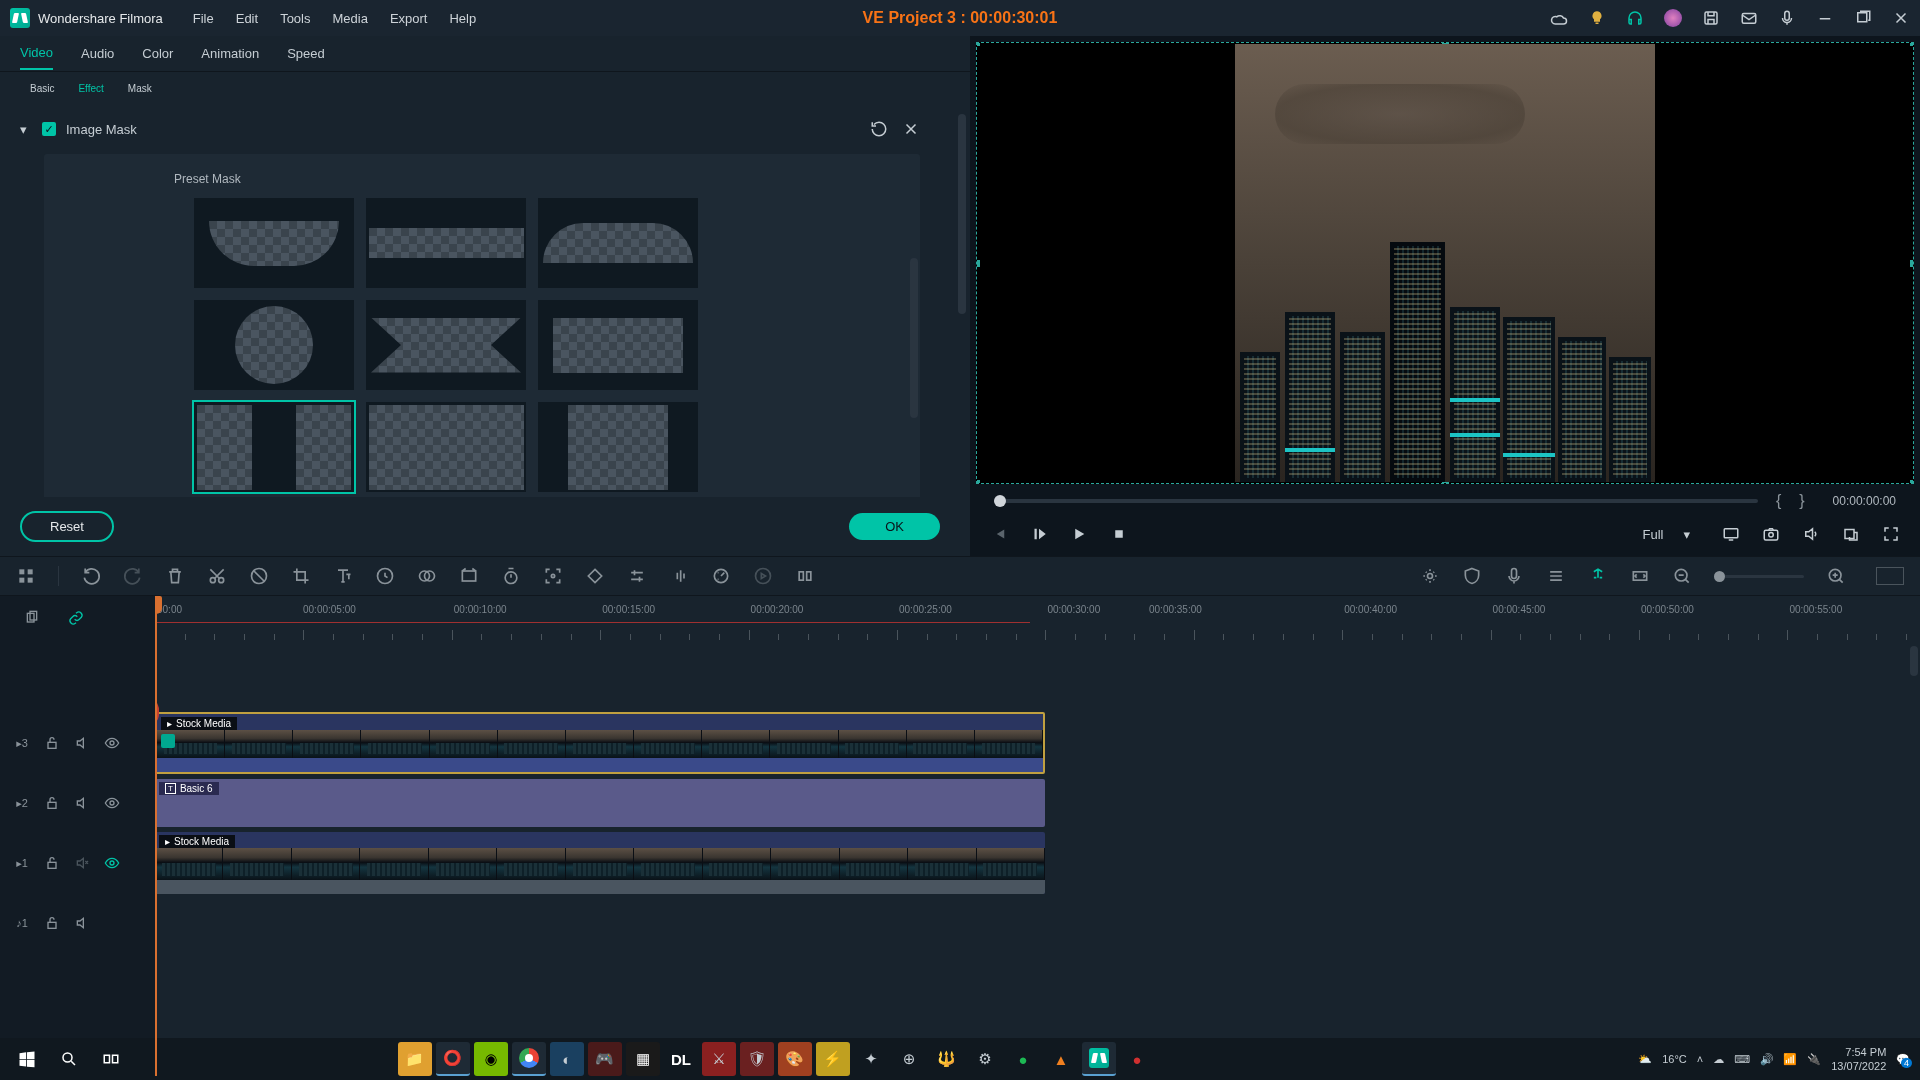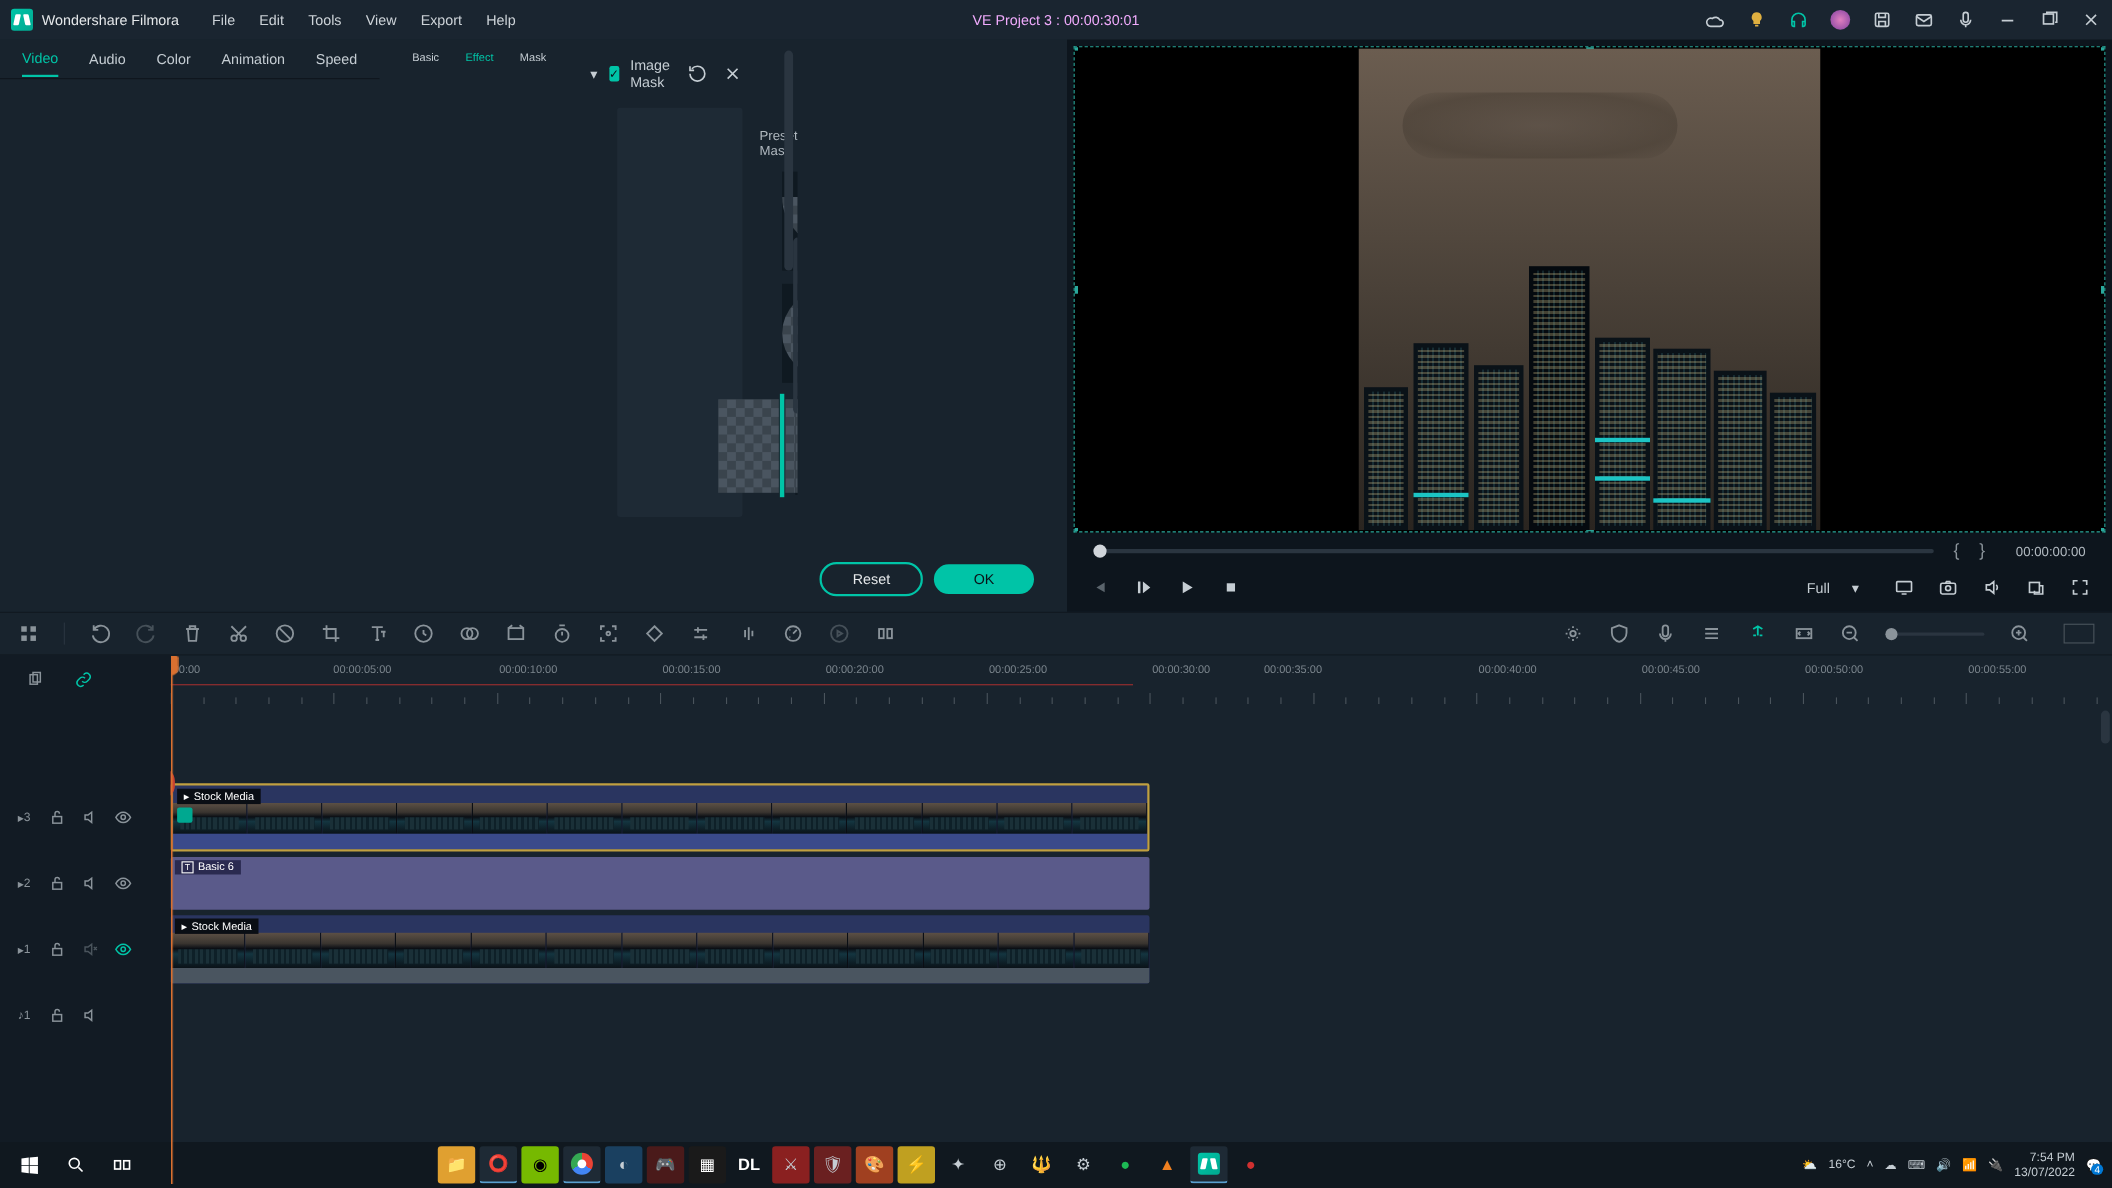--- a/index.html
+++ b/index.html
@@ -6,27 +6,27 @@
 body { width: 1920px; height: 1080px; background: #18232d; color: #c5cdd3; overflow: hidden; font-size: 13px; }
 
 
 .titlebar { height: 36px; background: #1a2530; display: flex; align-items: center; padding: 0 10px; }
 .logo { width: 20px; height: 20px; background: linear-gradient(135deg,#00c4a7,#00a890); border-radius:3px; margin-right: 8px; position: relative; }
 .logo:before { content:''; position:absolute; left:3px; top:5px; width:5px; height:10px; background:#fff; border-radius:1px; transform:skewX(-12deg); }
 .logo:after { content:''; position:absolute; right:3px; top:5px; width:5px; height:10px; background:#fff; border-radius:1px; transform:skewX(12deg); }
 .app-name { font-size: 13px; margin-right: 30px; color:#e5e8ea; }
 .menubar { display: flex; gap: 22px; }
 .menubar span { font-size: 13px; color:#cdd3d8; cursor:pointer; }
-.project-title { position:absolute; left:50%; transform:translateX(-50%); font-size:13px; color:#f0abfc; }
+.project-title { position:absolute; left:50%; transform:translateX(-50%); font-size:16px; color:#f97316;font-weight:bold; }
 .titlebar-right { margin-left:auto; display:flex; align-items:center; gap:20px; }
 .ticon { width:18px; height:18px; display:flex; align-items:center; justify-content:center; color:#c5cdd3; cursor:pointer; }
 
 
 .upper { height: 520px; display:flex; }
-.left-panel { width: 970px; background:#18232d; display:flex; flex-direction:row; }
+.left-panel { width: 970px; background:#18232d; display:flex; flex-direction:column; }
 .tabs-row { height: 36px; display:flex; align-items:center; gap:28px; padding:0 20px; border-bottom:1px solid #0f161d; }
 .tab { font-size:13px; padding:8px 0; cursor:pointer; }
 .tab.active { color:#00c4a7; border-bottom:2px solid #00c4a7; }
 .subtabs-row { height: 32px; display:flex; align-items:center; gap:24px; padding:0 20px 0 30px; }
 .subtab { font-size:10px; cursor:pointer; }
 .subtab.active { color:#00c4a7; font-weight:500; }
 
 .effect-area { flex:1; padding:10px 30px 0 20px; overflow:hidden; position:relative; }
 .effect-scroll { position:absolute; right:4px; top:0; bottom:0; width:8px; }
 .effect-scroll-thumb { position:absolute; top:10px; width:8px; height:200px; background:#2a3540; border-radius:4px; }
@@ -145,21 +145,21 @@
 </head>
 <body>
 
 <div class="titlebar">
   <div class="logo"></div>
   <span class="app-name">Wondershare Filmora</span>
   <div class="menubar">
     <span>File</span>
     <span>Edit</span>
     <span>Tools</span>
-    <span>View</span>
+    <span>Media</span>
     <span>Export</span>
     <span>Help</span>
   </div>
   <span class="project-title">VE Project 3 : 00:00:30:01</span>
   <div class="titlebar-right">
     <span class="ticon">
         <svg viewBox="0 0 24 24" fill="none" stroke="currentColor" stroke-width="2">
           <path d="M18 12a4 4 0 010 8H7a5 5 0 112-9.6A6 6 0 0118 12z"></path>
         </svg>
       </span>

